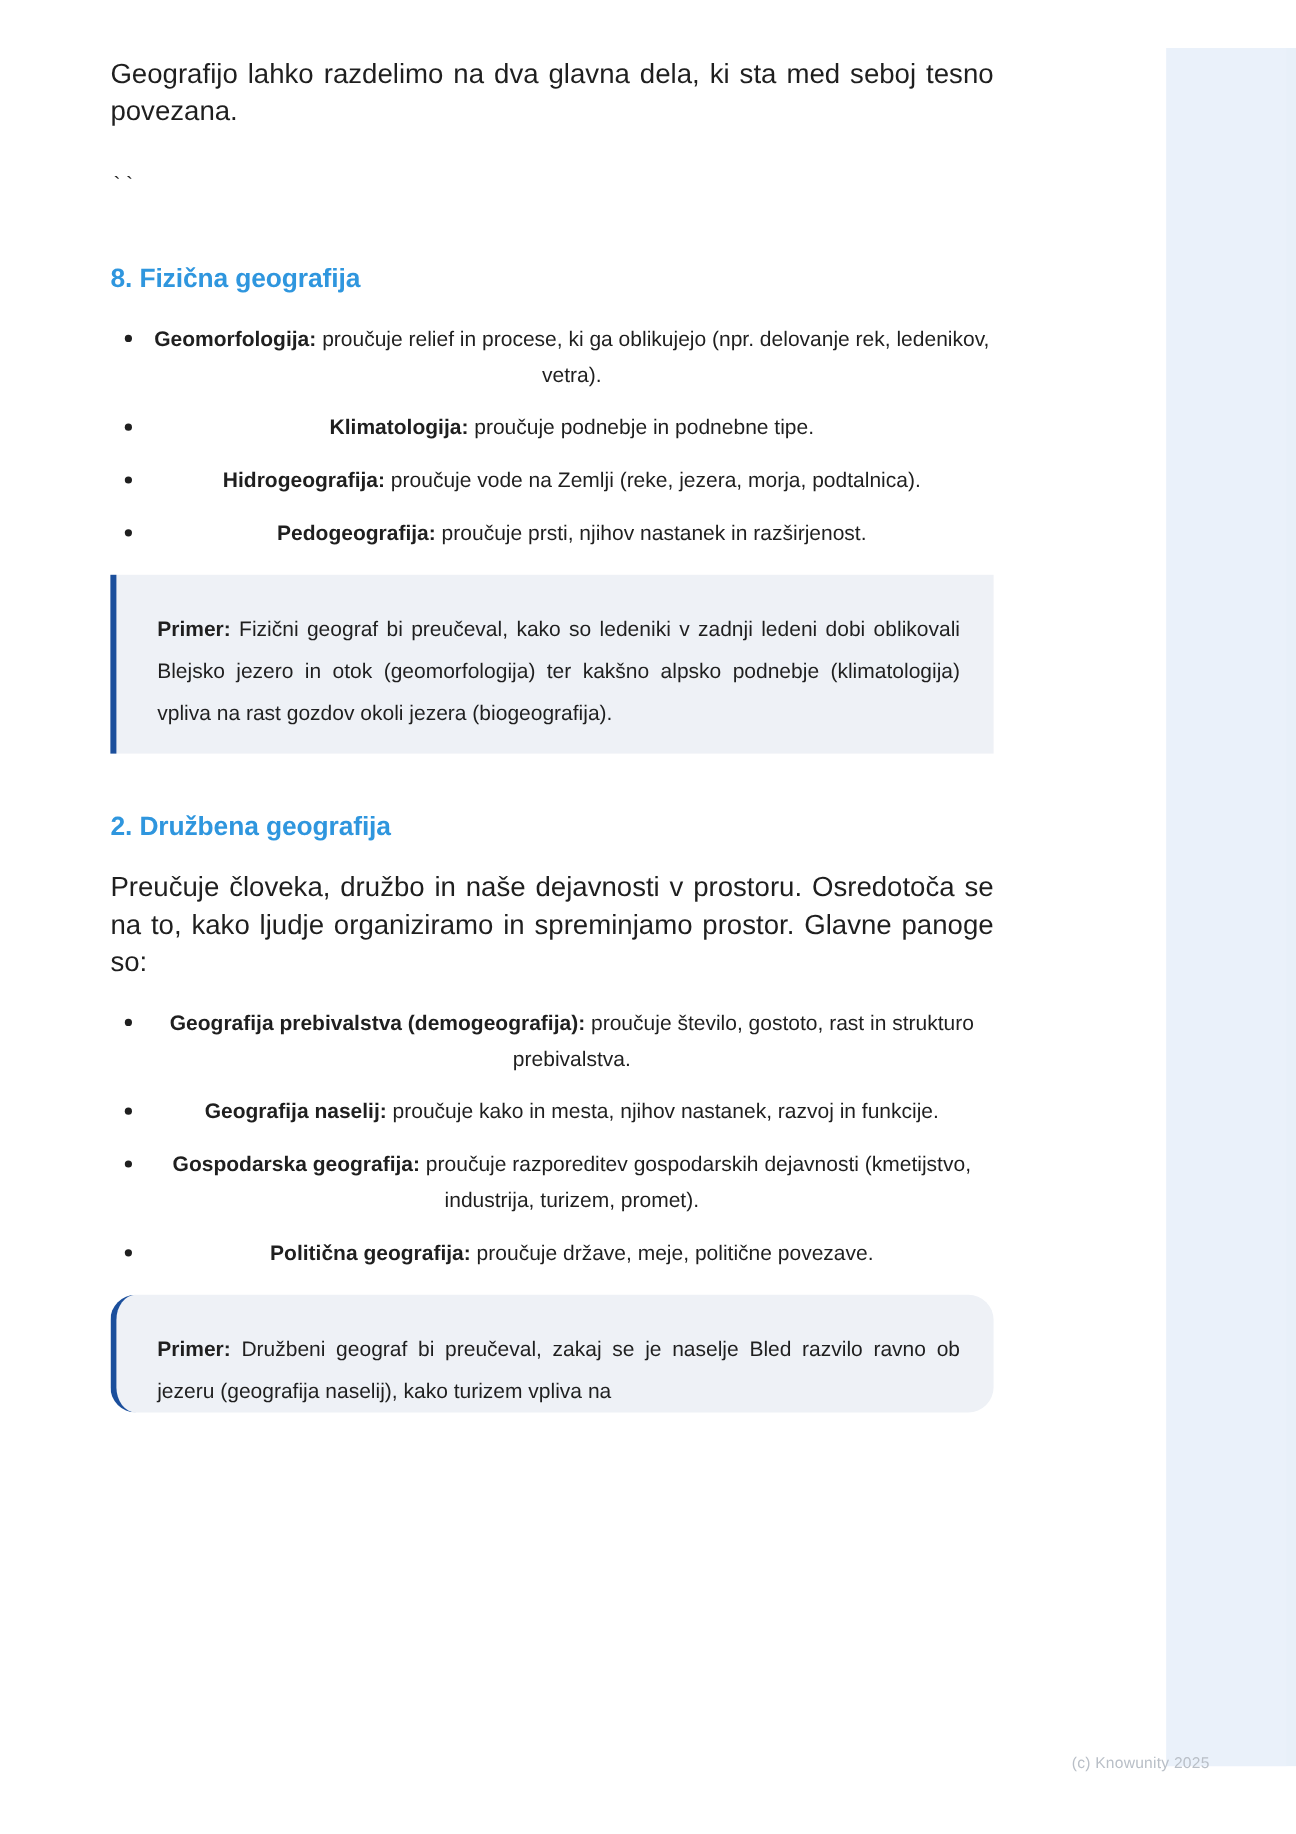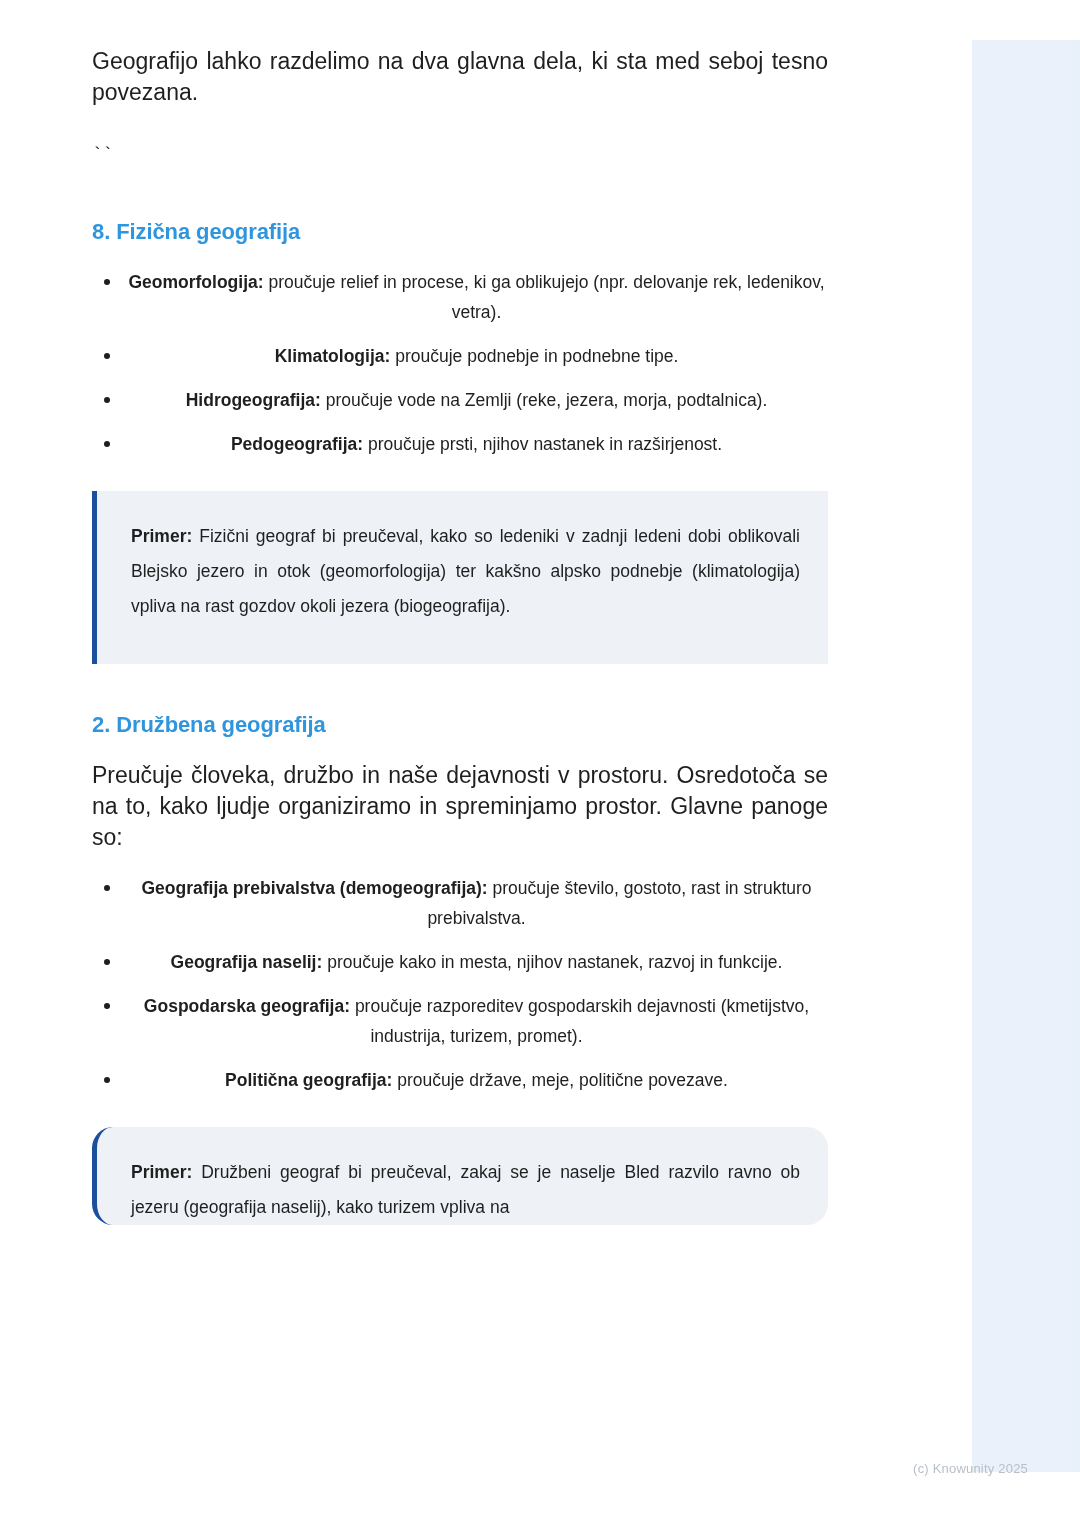--- a/index.html
+++ b/index.html
@@ -91,44 +91,44 @@
     top: 12px;
     width: 6px;
     height: 6px;
     border-radius: 50%;
     background: #1f1f1f;
   }
   ul.bullets > li b {
     font-weight: bold;
   }
   .callout {
-    margin-top: 32px;
+    margin-top: 20px;
     background: #eef1f6;
     border-left: 5px solid #1b4f9c;
-    padding: 28px 28px 40px 34px;
+    padding: 28px 28px 16px 34px;
     box-sizing: border-box;
   }
   .callout p {
     margin: 0;
     font-size: 17.5px;
     line-height: 35px;
     text-align: justify;
     color: #1f1f1f;
   }
   .callout b {
     font-weight: bold;
   }
   .callout.clipped {
     padding-bottom: 0;
     overflow: hidden;
     border-radius: 21px;
   }
   .watermark {
     position: absolute;
-    right: 52px;
+    right: 72px;
     bottom: 52px;
     font-size: 13px;
     color: #b9bfc7;
     letter-spacing: 0.2px;
   }
   .bottom-cut {
     position: absolute;
     left: 0;
     bottom: 0;
     width: 1080px;

